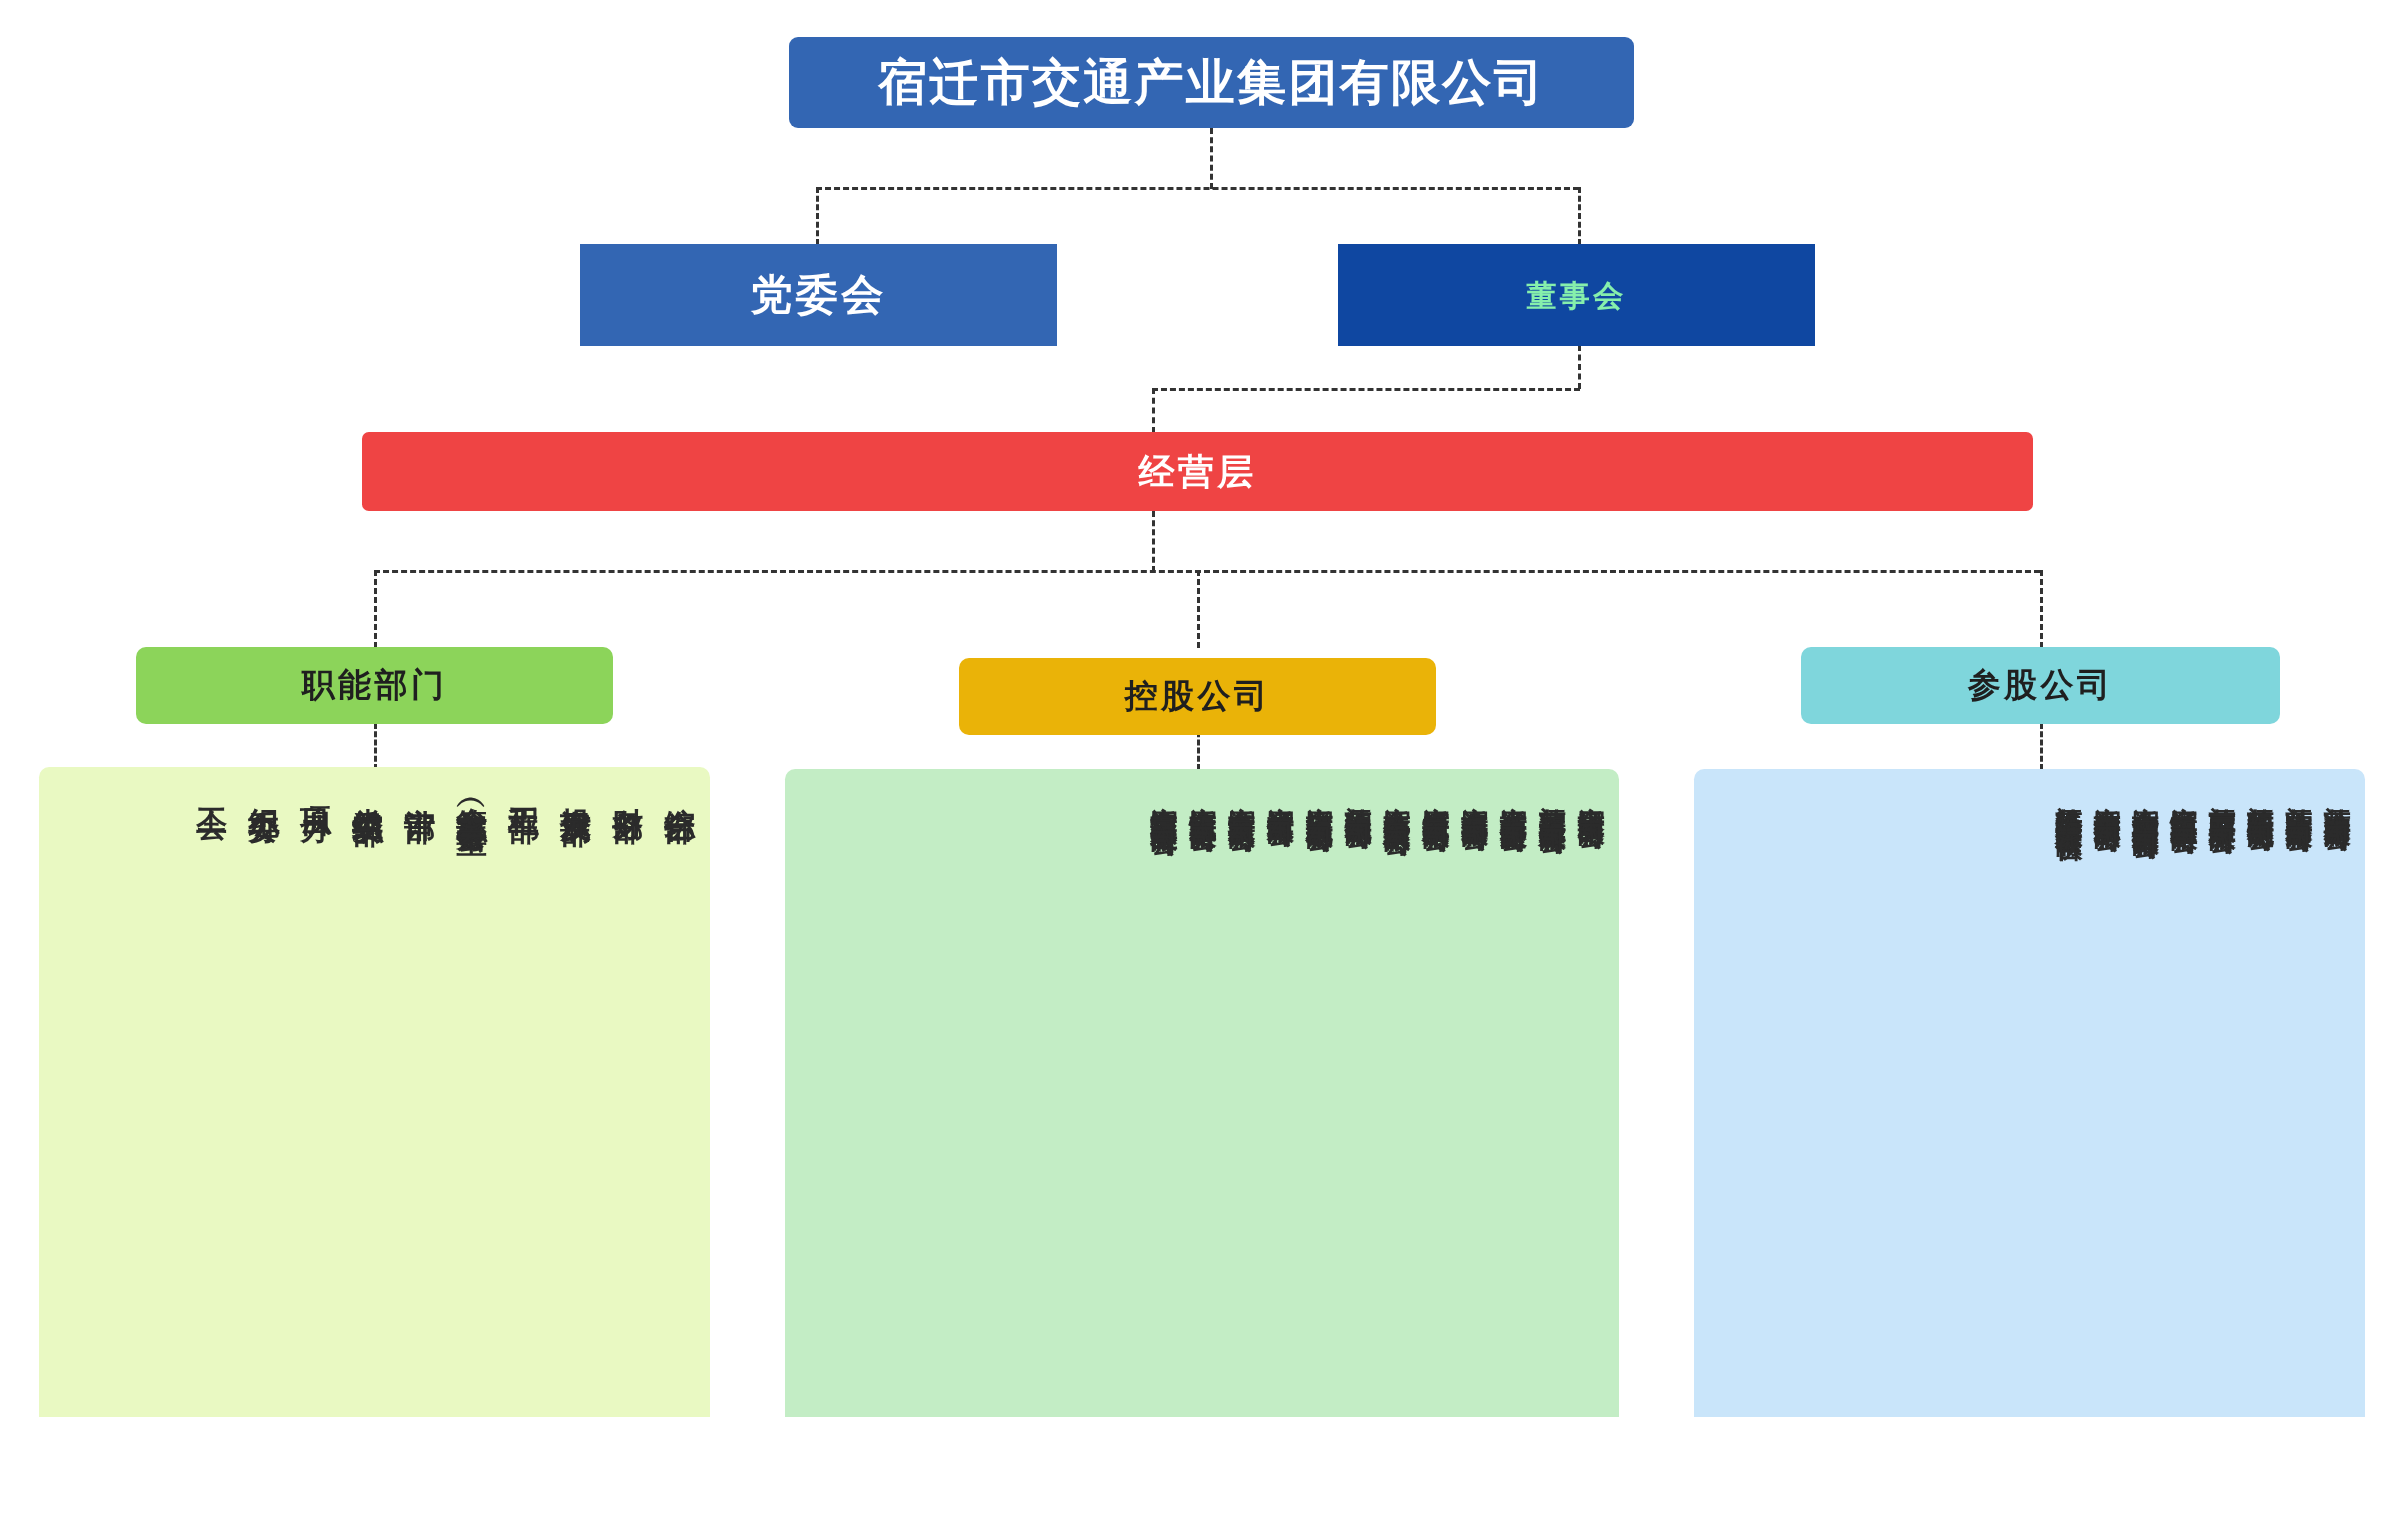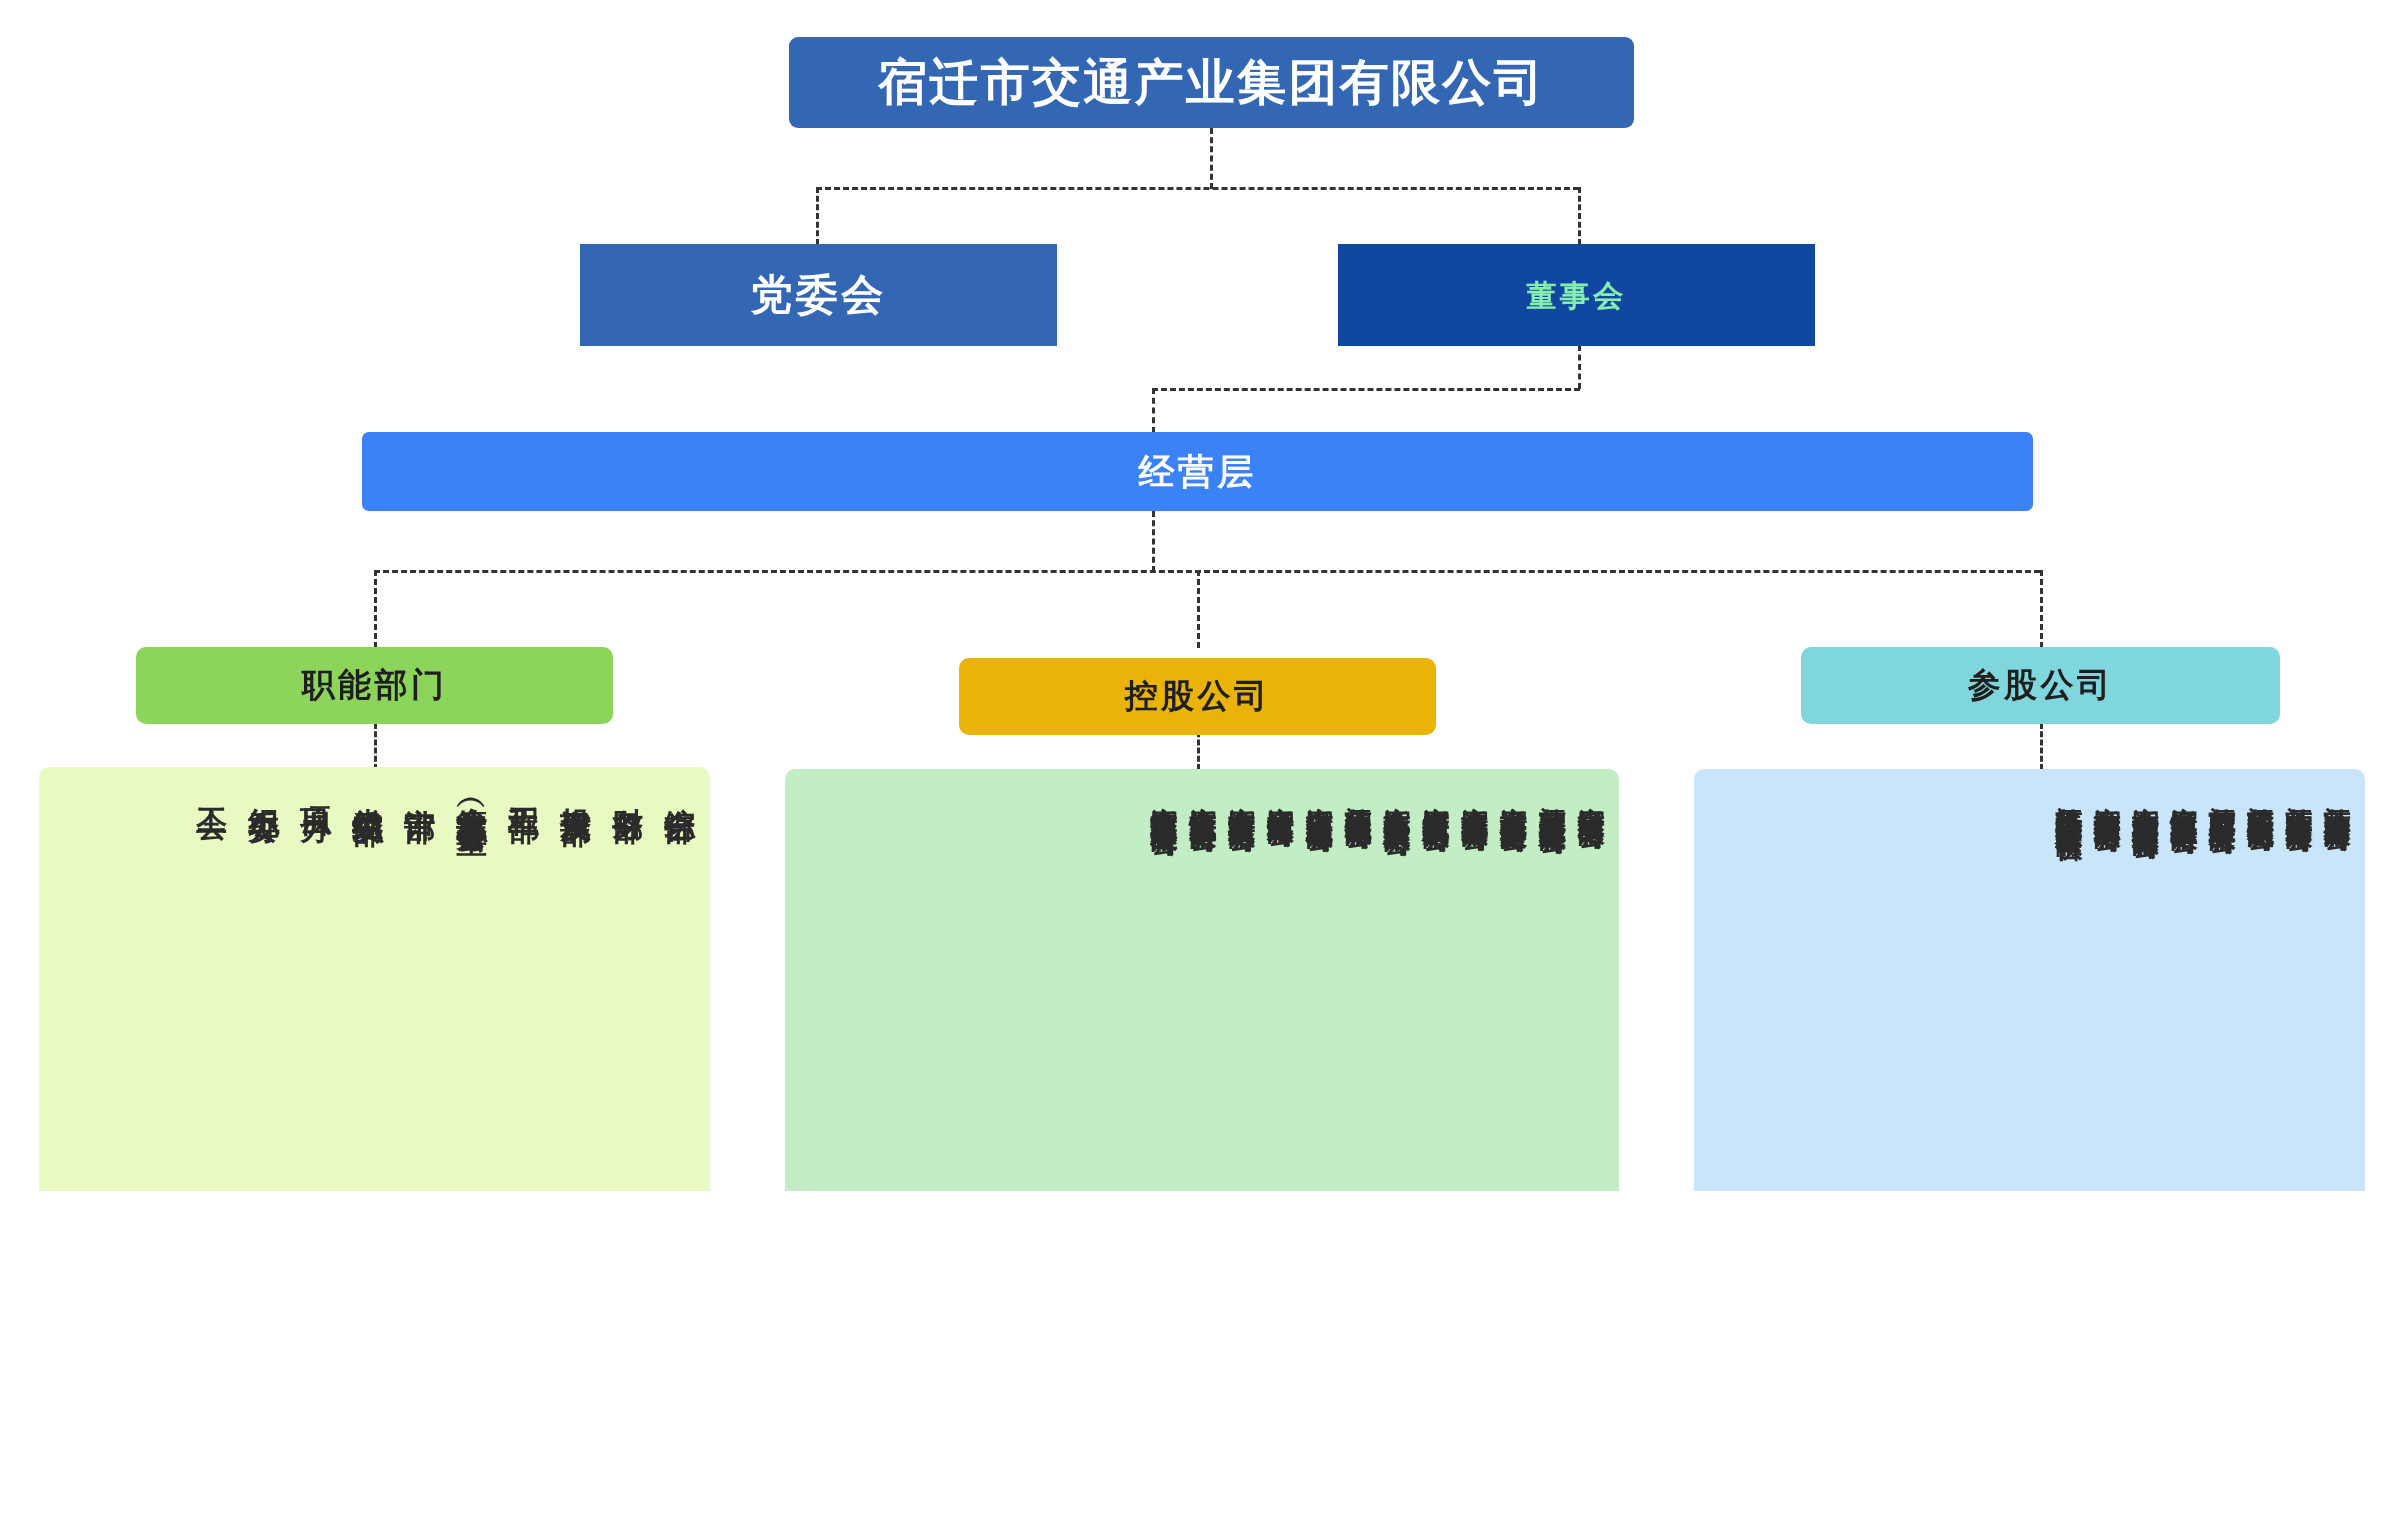--- a/index.html
+++ b/index.html
@@ -3,21 +3,21 @@
 <meta charset="utf-8">
 <style>
   html,body{margin:0;padding:0;background:#ffffff;}
   body{
     font-family:"Liberation Sans","DejaVu Sans",sans-serif;
     -webkit-font-smoothing:antialiased;
   }
   #canvas{
     position:relative;
     width:2401px;
-    height:1191px;
+    height:1417px;
     background:#ffffff;
     overflow:hidden;
   }
 
   
   .node{
     position:absolute;
     display:flex;
     align-items:center;
     justify-content:center;
@@ -42,21 +42,21 @@
     letter-spacing:3.4px;
   }
   .board{
     left:1338px; top:244px; width:477px; height:102px;
     background:#0F47A1; color:#86efac; font-size:30px;
     letter-spacing:3.4px;
   }
 
   .mgmt{
     left:362px; top:432px; width:1671px; height:79px;
-    background:#3b82f6; color:#ffffff; font-size:36px;
+    background:#ef4444; color:#ffffff; font-size:36px;
     letter-spacing:3.4px;
     border-radius:6.8px;
   }
 
   .cat{
     height:77px;
     font-size:33px;
     color:#1f1f1f;
     letter-spacing:3.4px;
     border-radius:10px;

